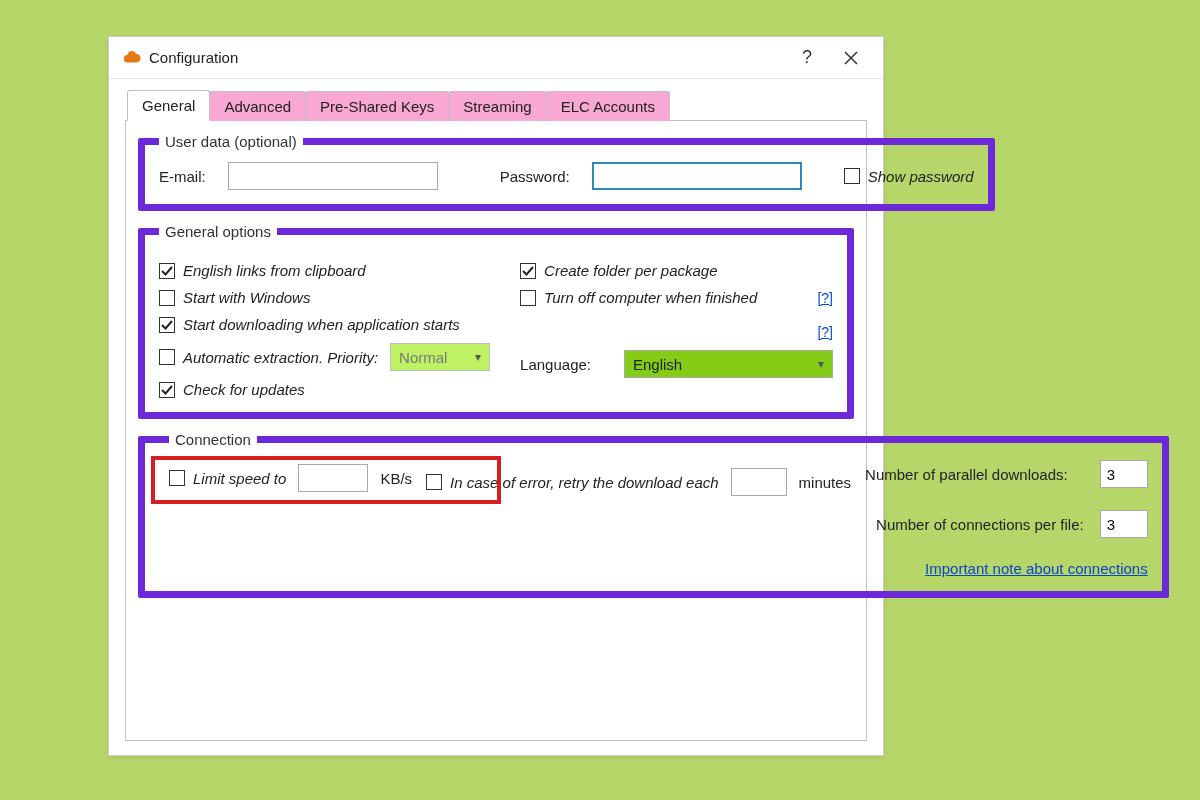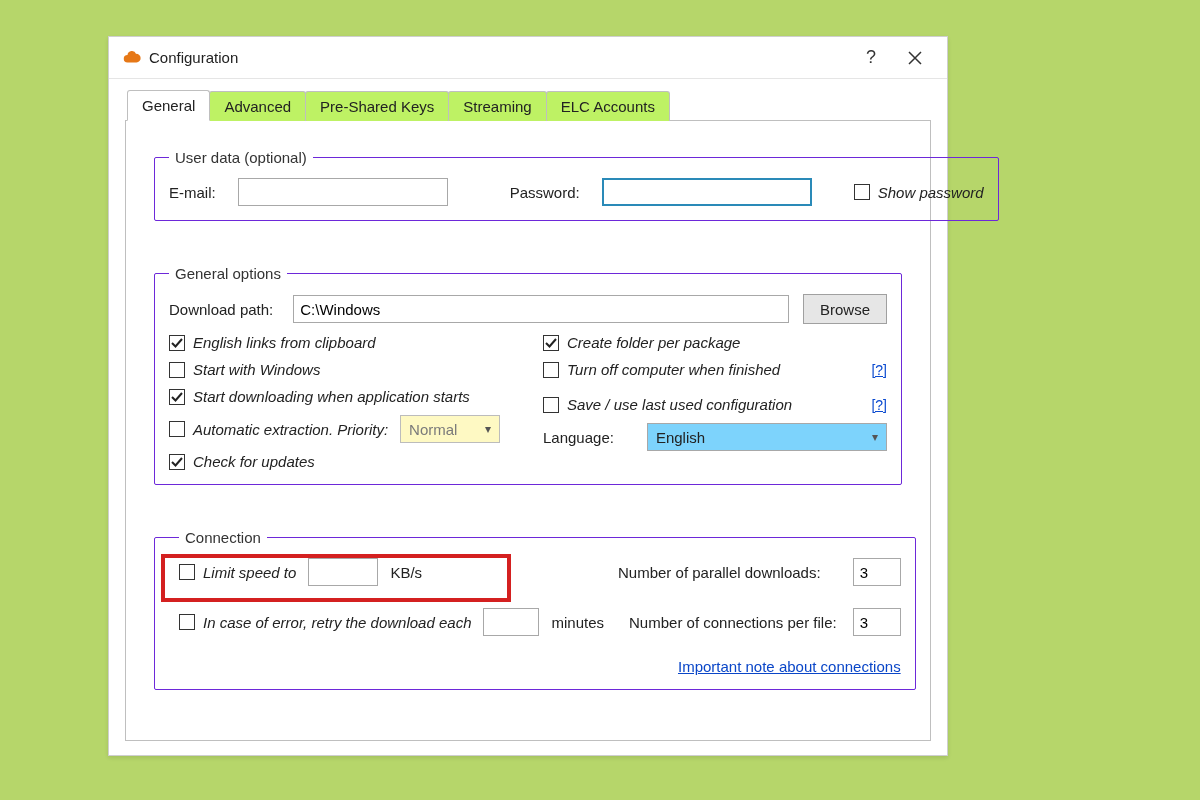--- a/index.html
+++ b/index.html
@@ -11,21 +11,21 @@
     font-family: "Segoe UI", Tahoma, sans-serif;
     font-size: 15px;
     color: #222;
     overflow: hidden;
     position: relative;
   }
   .window {
     position: absolute;
     left: 108px;
     top: 36px;
-    width: 840px;
+    width: 776px;
     height: 720px;
     background: #fff;
     border: 1px solid #cfcfcf;
     box-shadow: 0 2px 4px rgba(0,0,0,.1);
   }
   .titlebar {
     height: 42px;
     display: flex;
     align-items: center;
     padding: 0 10px 0 14px;
@@ -56,21 +56,21 @@
     display: flex;
     align-items: flex-end;
     border-bottom: 1px solid #bfbfbf;
     padding-left: 2px;
     gap: 0;
   }
   .tab {
     padding: 6px 14px 6px 14px;
     border: 1px solid #bfbfbf;
     border-bottom: none;
-    background: #bef264;
+    background: #f9a8d4;
     font-size: 15px;
     margin-right: -1px;
     position: relative;
     top: 1px;
     cursor: default;
     border-radius: 3px 3px 0 0;
   }
   .tab.active {
     background: #fff;
     border-bottom: 1px solid #fff;
@@ -80,23 +80,23 @@
   .panel {
     border: 1px solid #bfbfbf;
     border-top: none;
     padding: 12px 12px 12px 12px;
     flex: 1 1 auto;
     display: flex;
     flex-direction: column;
     gap: 12px;
   }
   fieldset.groupbox {
-    border: 1px solid #6d28d9;
+    border: 7px solid #6d28d9;
     border-radius: 2px;
-    margin: 16px;
+    margin: 0;
     padding: 12px 14px 14px 14px;
     position: relative;
   }
   fieldset.groupbox > legend {
     font-size: 15px;
     padding: 0 6px;
     color: #333;
   }
   .row { display: flex; align-items: center; gap: 10px; }
   .row + .row { margin-top: 8px; }
@@ -144,21 +144,21 @@
     background: #e6e6e6;
     display: inline-flex;
     align-items: center;
     justify-content: space-between;
     padding: 0 8px;
     gap: 8px;
     cursor: default;
     min-width: 90px;
   }
   .select.disabled {
-    background: #fef9c3;
+    background: #bef264;
     color: #7a7a7a;
     border-color: #bcbcbc;
   }
   .select .chev { font-size: 12px; color: #555; }
 
   .disabled-input {
     background: #dcdcdc;
     border-color: #bcbcbc;
     color: #7a7a7a;
   }
@@ -186,21 +186,21 @@
 
   .dlpath-row { display: flex; align-items: center; gap: 14px; }
 
   
   .conn-grid {
     display: grid;
     grid-template-columns: 1fr 1fr;
     gap: 14px;
     align-items: start;
   }
-  .conn-left { display:flex; flex-direction:column; gap:14px; }
+  .conn-left { display:flex; flex-direction:row; gap:14px; }
   .conn-right { display:flex; flex-direction:column; gap:14px; align-items:flex-end; }
   .num-input {
     width: 48px; text-align: left;
   }
   .link {
     color: #0a46c8;
     text-decoration: underline;
     cursor: default;
   }
 
@@ -263,27 +263,20 @@
           <div class="checkbox">
             <span class="box"></span>
             <span class="txt">Show password</span>
           </div>
         </div>
       </fieldset>
 
       <fieldset class="groupbox">
         <legend>General options</legend>
 
-        <div class="dlpath-row">
-          <span class="label">Download path:</span>
-          <input class="textbox" style="flex: 1 1 0%;" value="C:\Windows">
-          <div class="btn">
-              <span>Browse</span>
-            </div>
-        </div>
 
         <div class="gen-options">
           <div class="left-col">
             <div class="checkbox checked">
                 <span class="box">
                   <svg viewBox="0 0 12 12">
                     <path d="M1 6 L4.5 9.5 L11 2" stroke="#222" stroke-width="2" fill="none"></path>
                   </svg>
                 </span>
                 <span class="txt">English links from clipboard</span>
@@ -331,30 +324,26 @@
               </div>
             <div class="row" style="gap:24px;">
               <div class="checkbox">
                   <span class="box"></span>
                   <span class="txt">Turn off computer when finished</span>
                 </div>
               <span style="flex:1"></span>
               <span class="helpq">[?]</span>
             </div>
             <div class="row" style="gap:10px;">
-              <div class="checkbox">
-                  <span class="box"></span>
-                  <span class="txt">Save / use last used configuration</span>
-                </div>
               <span style="flex:1"></span>
               <span class="helpq">[?]</span>
             </div>
             <div class="lang-row">
               <span class="label">Language:</span>
-              <div class="select" style="flex:1; background:#7dd3fc;">
+              <div class="select" style="flex:1; background:#84cc16;">
                 <span>English</span>
                 <span class="chev">▾</span>
               </div>
             </div>
           </div>
         </div>
       </fieldset>
 
       <fieldset class="groupbox" style="position:relative;padding-left:24px;">
         <legend>Connection</legend>

